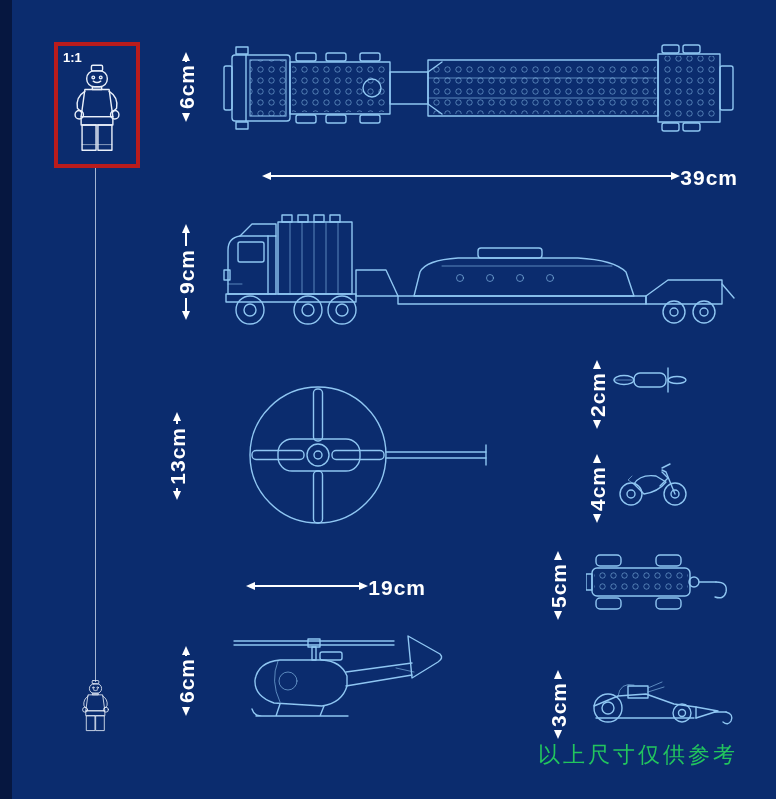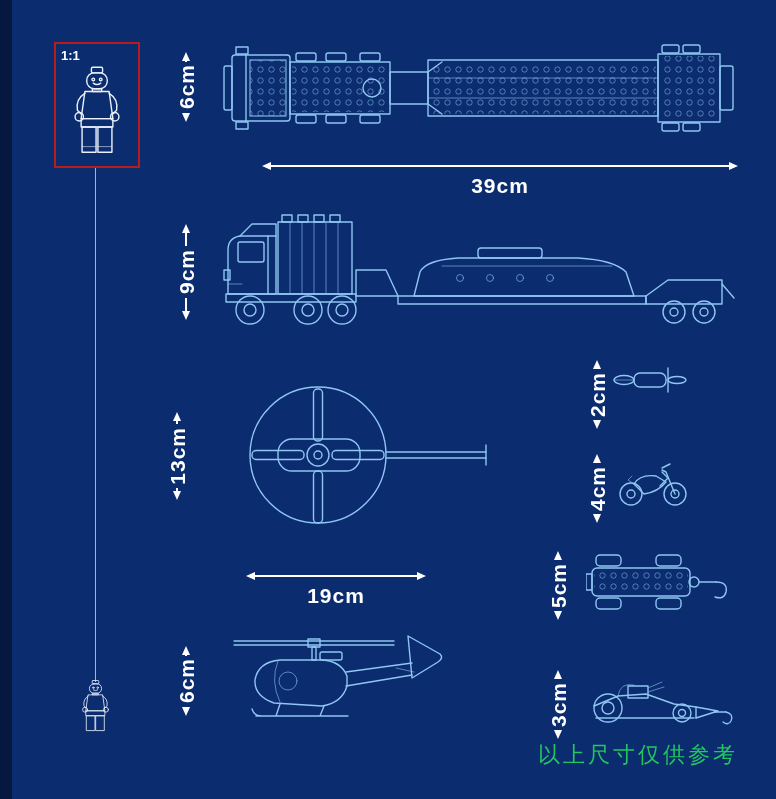--- a/index.html
+++ b/index.html
@@ -8,28 +8,28 @@
   #stage{position:relative;width:776px;height:799px;background:#0b2c6e;overflow:hidden}
   .edge{position:absolute;left:0;top:0;width:12px;height:100%;background:#061740}
   .drawing{position:absolute}
   
   .vdim{position:absolute;display:flex;flex-direction:column;align-items:center;width:30px}
   .tri-up{width:0;height:0;border-left:4.5px solid transparent;border-right:4.5px solid transparent;border-bottom:9px solid #fff}
   .tri-down{width:0;height:0;border-left:4.5px solid transparent;border-right:4.5px solid transparent;border-top:9px solid #fff}
   .vseg{width:1.5px;background:#fff;flex:1}
   .vlabel{writing-mode:vertical-rl;transform:rotate(180deg);color:#fff;font-size:21px;font-weight:700;line-height:1;padding:3px 0;letter-spacing:1px}
   
-  .hdim{position:absolute;display:flex;flex-direction:column;align-items:center}
+  .hdim{position:absolute;display:flex;flex-direction:row;align-items:center}
   .hrow{display:flex;align-items:center;width:100%}
   .tri-left{width:0;height:0;border-top:4.5px solid transparent;border-bottom:4.5px solid transparent;border-right:9px solid #fff}
   .tri-right{width:0;height:0;border-top:4.5px solid transparent;border-bottom:4.5px solid transparent;border-left:9px solid #fff}
   .hseg{height:1.5px;background:#fff;flex:1}
   .hlabel{color:#fff;font-size:21px;font-weight:700;margin-top:4px;letter-spacing:1px}
   
-  .scalebox{position:absolute;left:54px;top:42px;width:86px;height:126px;border:2px solid #b91c1c;display:flex;align-items:flex-end;justify-content:center;padding-bottom:6px}
+  .scalebox{position:absolute;left:54px;top:42px;width:86px;height:126px;border:4px solid #b91c1c;display:flex;align-items:flex-end;justify-content:center;padding-bottom:6px}
   .scalelabel{position:absolute;left:5px;top:4px;color:#fff;font-size:13px;font-weight:700}
   .thread{position:absolute;left:95px;top:168px;width:1px;height:514px;background:rgba(230,240,252,.7)}
   .minifig-small{position:absolute;left:79px;top:680px}
   .footer{position:absolute;left:538px;top:740px;color:#22c55e;font-size:22px;letter-spacing:3px}
   
   svg .bp{stroke:#8fc6f2;fill:none;stroke-width:1.4;stroke-linecap:round;stroke-linejoin:round}
   svg .bp2{stroke:#8fc6f2;fill:none;stroke-width:1;opacity:.6}
   svg .fig{stroke:#e9f0fa;fill:none;stroke-width:1.5;stroke-linecap:round;stroke-linejoin:round}
   svg .fig2{stroke:#e9f0fa;fill:none;stroke-width:1;opacity:.6}
 </style>

